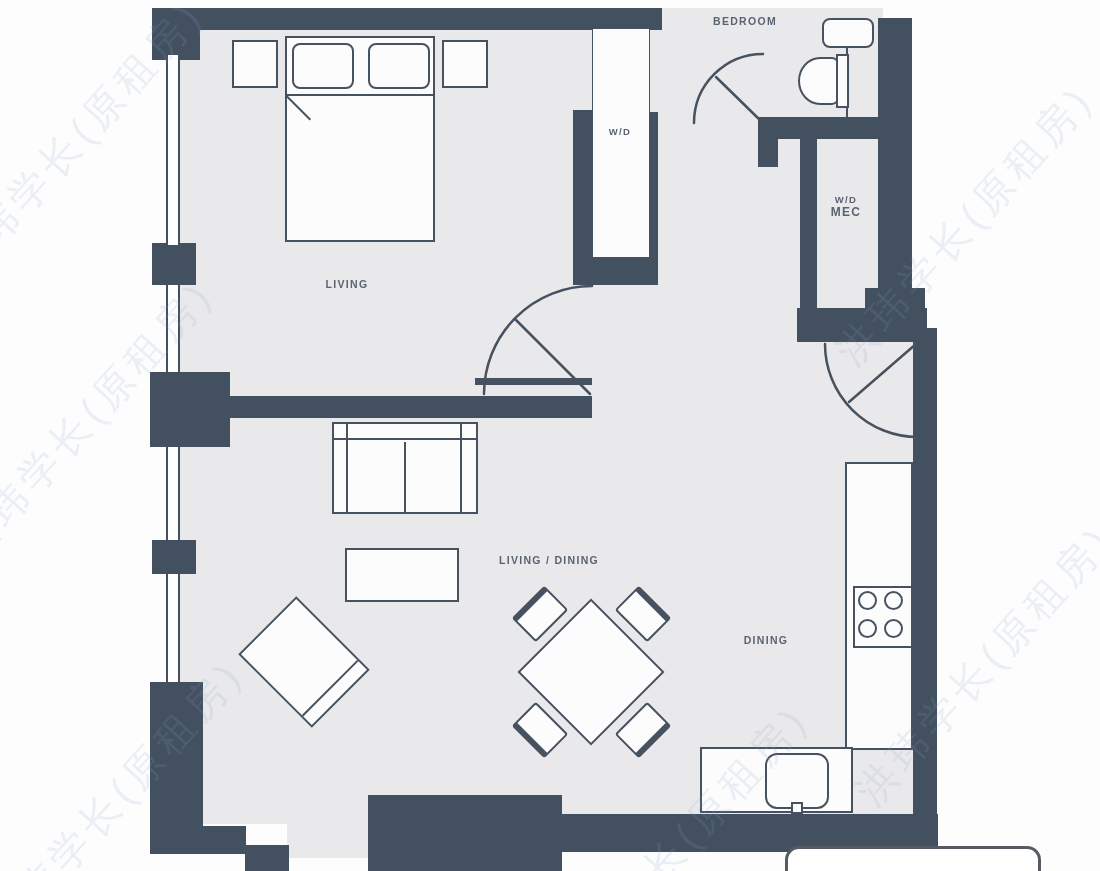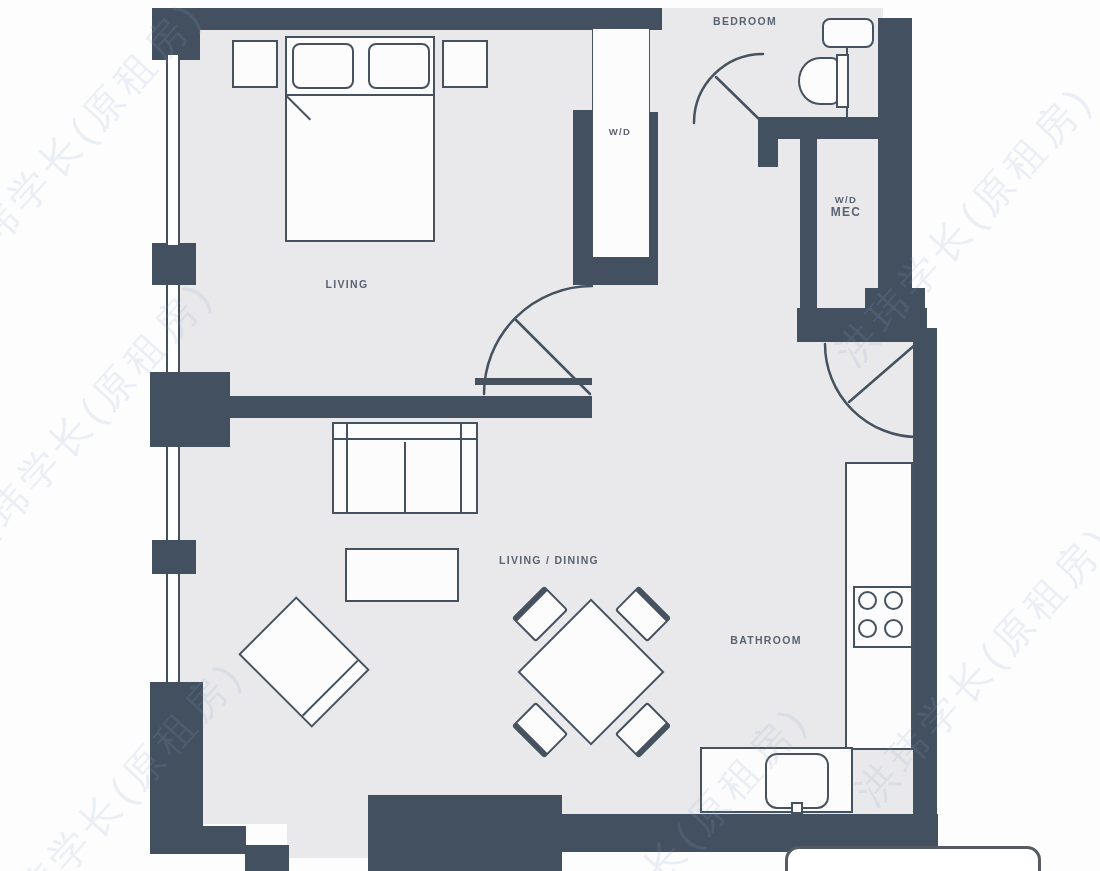--- a/index.html
+++ b/index.html
@@ -127,21 +127,21 @@
     <path d="M 825 344 A 93 93 0 0 0 918 437" stroke="#46525f" stroke-width="2.5" fill="none" stroke-linecap="round"></path>
     <path d="M 916 344 L 849 402" stroke="#46525f" stroke-width="2.5" fill="none" stroke-linecap="round"></path>
   </svg>
 
   <div class="lbl" style="left:745px;top:21px;">BEDROOM</div>
   <div class="lbl" style="left:620px;top:131px;font-size:9.5px;">W/D</div>
   <div class="lbl" style="left:846px;top:199px;font-size:9.5px;">W/D</div>
   <div class="lbl" style="left:846px;top:212px;font-size:12px;">MEC</div>
   <div class="lbl" style="left:347px;top:284px;">LIVING</div>
   <div class="lbl" style="left:549px;top:560px;">LIVING / DINING</div>
-  <div class="lbl" style="left:766px;top:640px;">BATHROOM</div>
+  <div class="lbl" style="left:766px;top:640px;">DINING</div>
 
   <div class="wm" style="left:85px;top:420px;">洪玮学长(原租房)</div>
   <div class="wm" style="left:115px;top:800px;">洪玮学长(原租房)</div>
   <div class="wm" style="left:965px;top:225px;">洪玮学长(原租房)</div>
   <div class="wm" style="left:985px;top:665px;">洪玮学长(原租房)</div>
   <div class="wm" style="left:680px;top:845px;">洪玮学长(原租房)</div>
   <div class="wm" style="left:75px;top:140px;">洪玮学长(原租房)</div>
 
   <div class="logo-box"></div>
 

